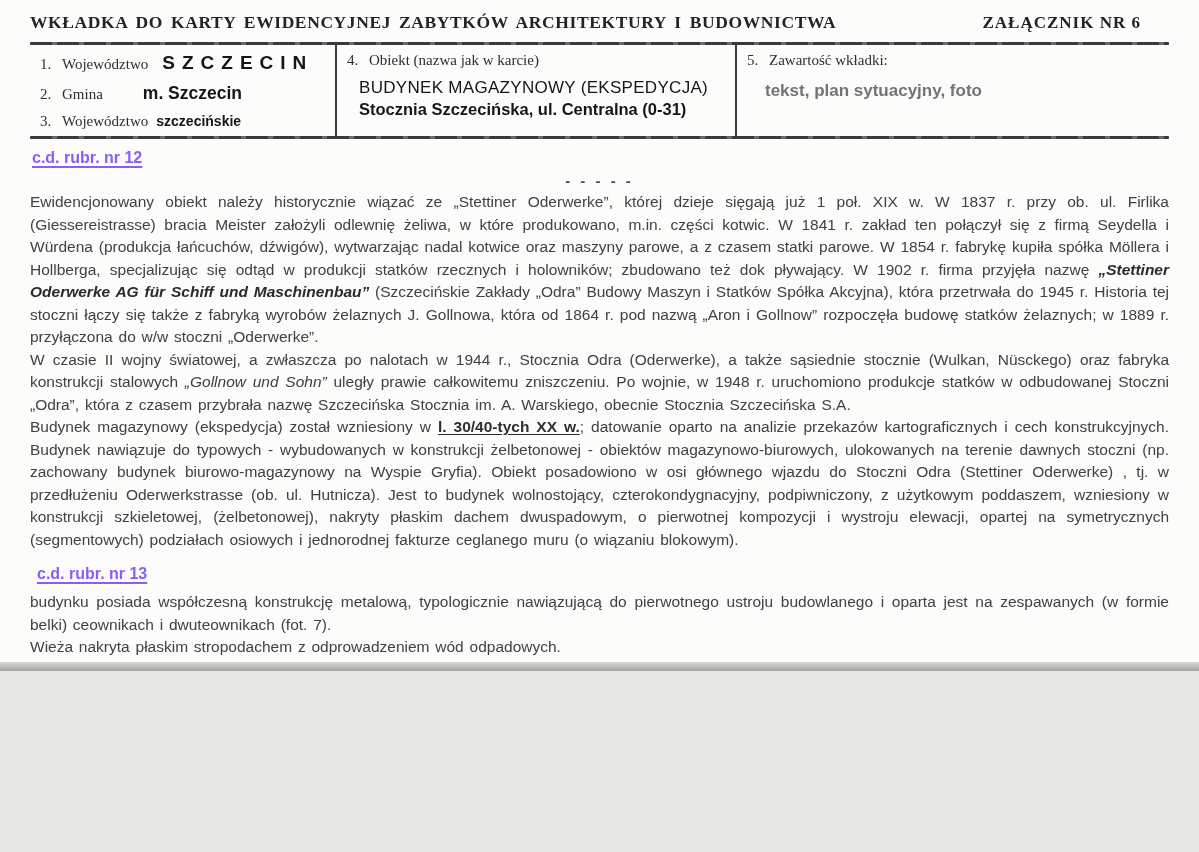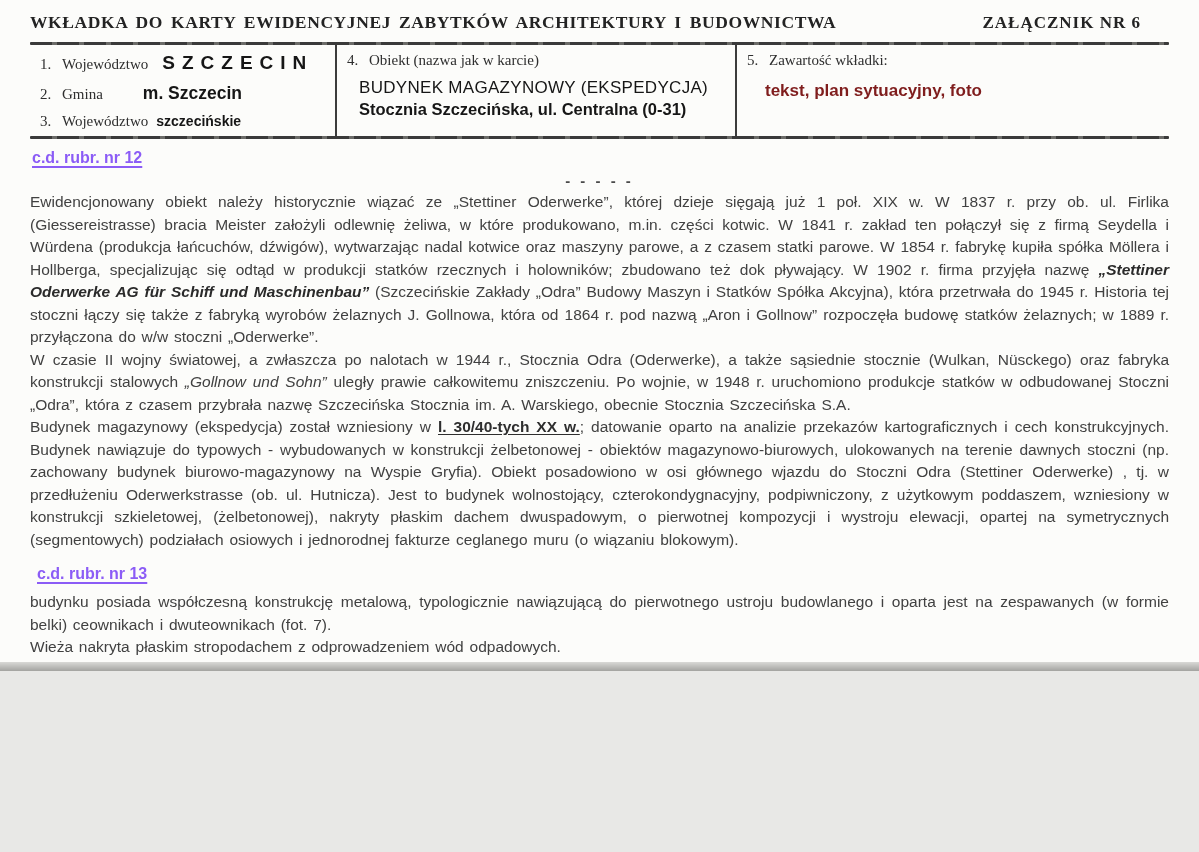--- a/index.html
+++ b/index.html
@@ -46,21 +46,21 @@
     font-family: "Liberation Serif", serif; font-size: 15px; color: #2e2e2e;
     width: 22px; flex: 0 0 auto;
   }
   .t-label { font-family: "Liberation Serif", serif; font-size: 15px; color: #2e2e2e; }
   .t-value { font-weight: bold; color: #161616; }
   .v-city { font-size: 19px; letter-spacing: 7px; margin-left: 14px; }
   .v-commune { font-size: 17.5px; margin-left: 40px; }
   .v-voivodeship { font-size: 14px; margin-left: 8px; }
   .obj-name { font-weight: normal; font-size: 17px; color: #161616; margin: 6px 0 0 12px; letter-spacing: 0.3px; }
   .obj-addr { font-weight: bold; font-size: 16.5px; color: #161616; margin: 2px 0 0 12px; }
-  .contents-value { font-weight: bold; font-size: 17px; color: #7f1d1d; margin: 12px 0 0 18px; }
+  .contents-value { font-weight: bold; font-size: 17px; color: #737373; margin: 12px 0 0 18px; }
   
   .sec-heading {
     font-size: 16px; font-weight: bold; color: #8b5cf6;
     text-decoration: underline; text-underline-offset: 3px; text-decoration-thickness: 1.5px;
     margin: 10px 0 5px 2px;
   }
   .sec-heading.h13 { margin-top: 14px; margin-bottom: 8px; margin-left: 7px; }
   .sec-heading.cont { margin-top: 2px; margin-bottom: 0; }
   p.body-text {
     margin: 0; font-size: 15.5px; line-height: 22.5px;

